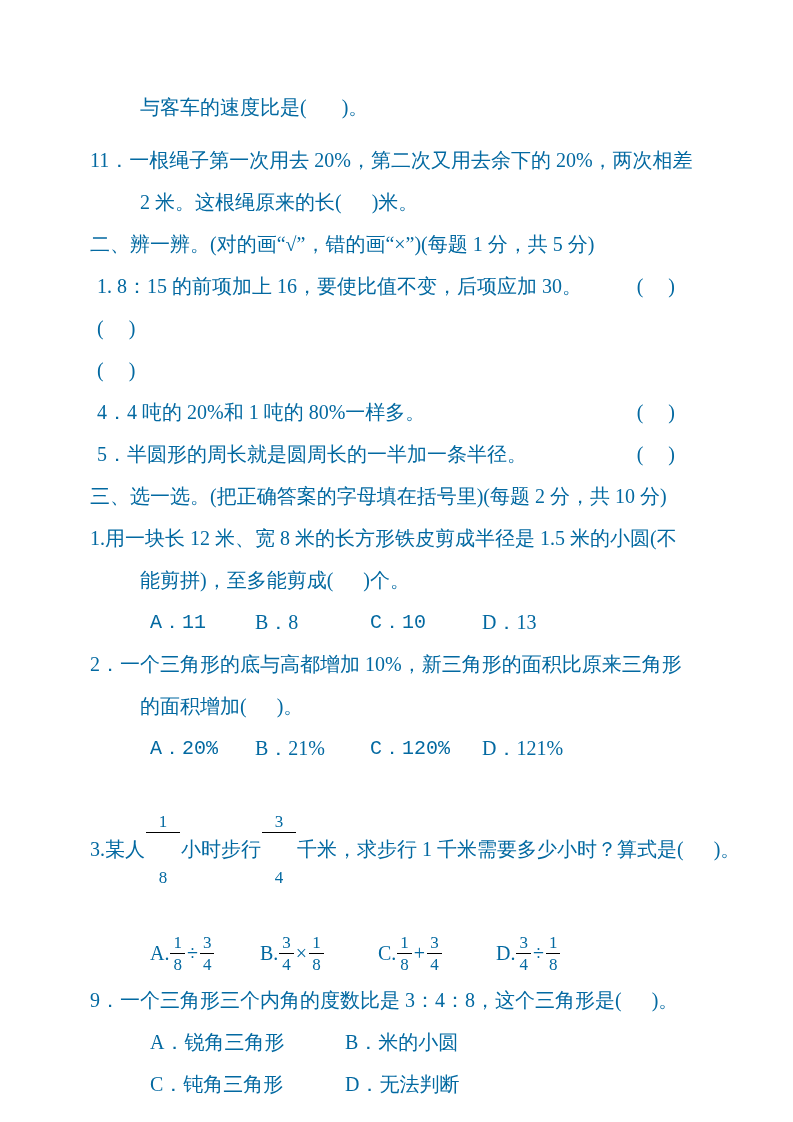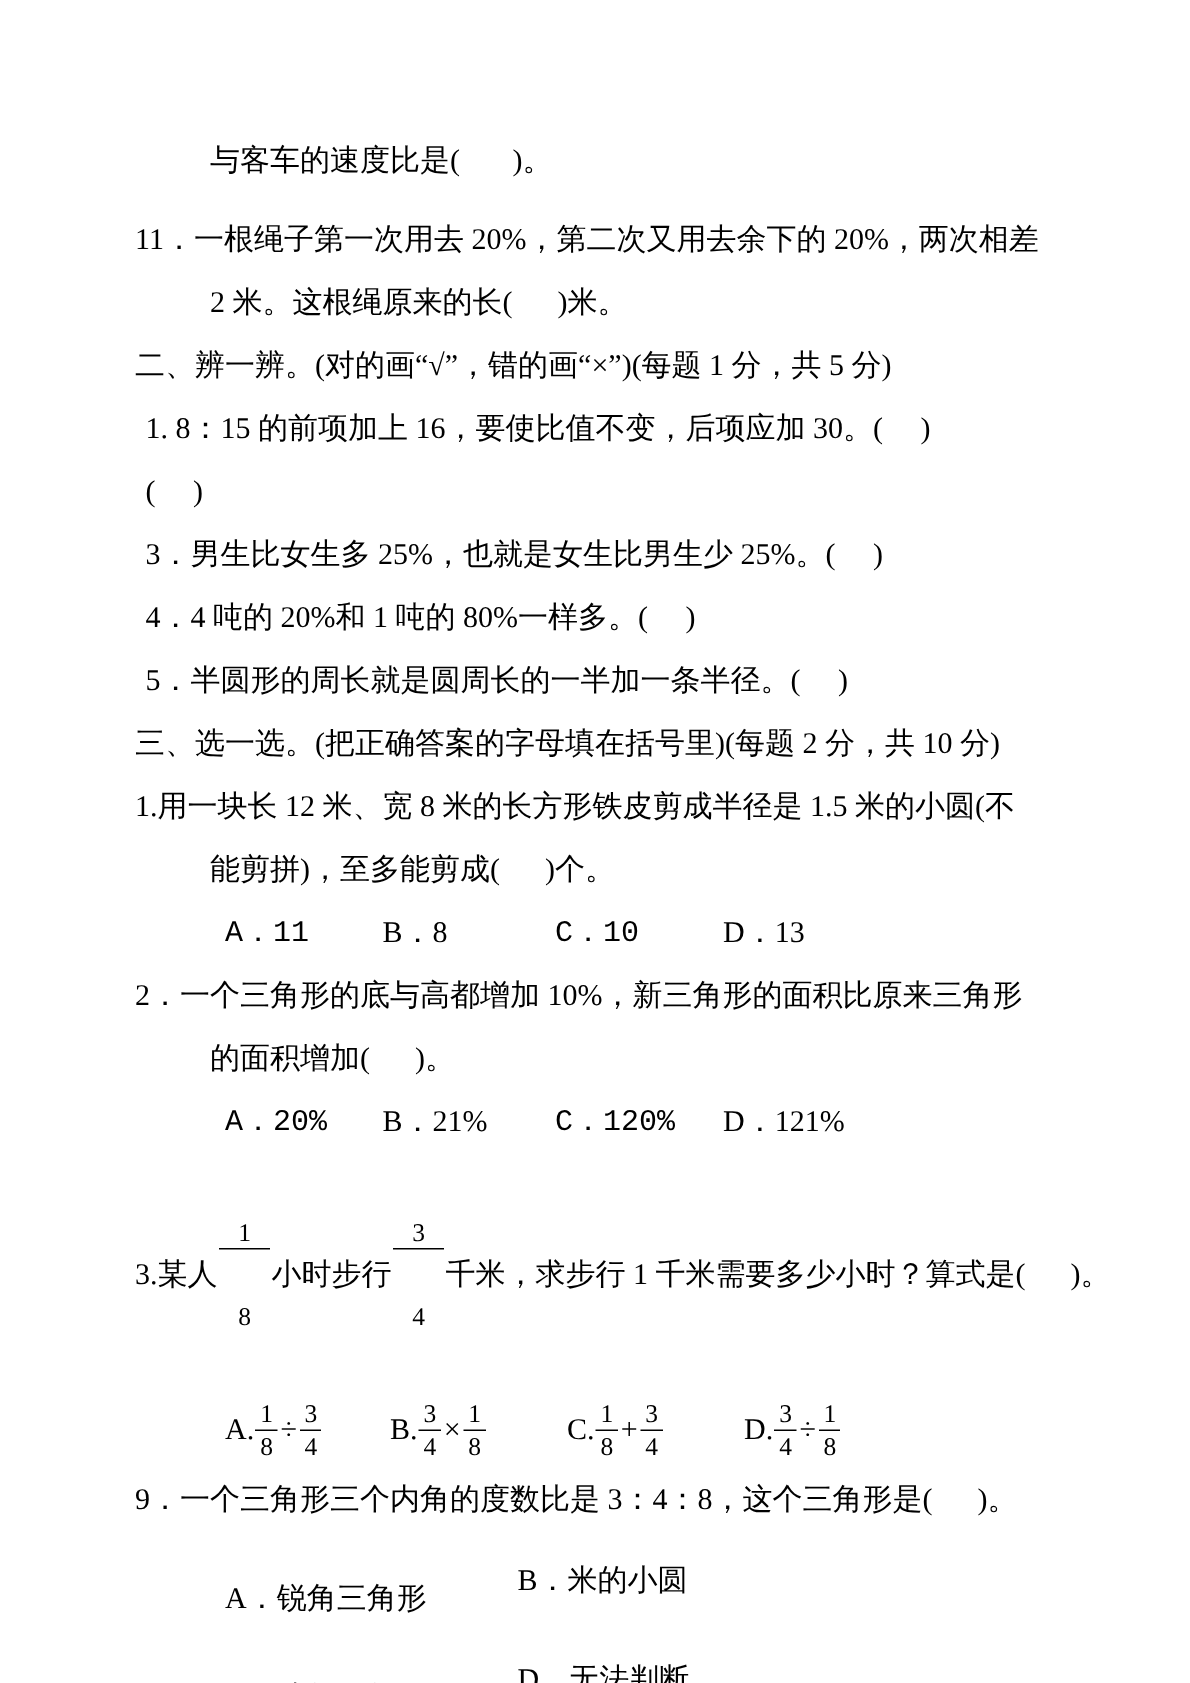--- a/index.html
+++ b/index.html
@@ -1,53 +1,53 @@
 <!DOCTYPE html>
 <html><head>
 <meta charset="utf-8">
 <style>
   html,body{margin:0;padding:0;background:#fff;}
   .page{
     position:relative;
     width:793px;height:1122px;
     background:#ffffff;
     font-family:"Liberation Serif","DejaVu Serif",serif;
-    color:#000000;
+    color:#0369a1;
     overflow:hidden;
   }
   .content{
     position:absolute;
     left:90px;top:96px;
     width:668px;
   }
   .line{
     font-size:20px;
     line-height:23px;
     white-space:pre;
     margin-bottom:19px;
   }
   .indent{padding-left:50px;}
   .gap-lg{margin-bottom:30px;}
   .judge-row{
     display:flex;
-    justify-content:flex-start;
+    justify-content:space-between;
     width:578px;
     padding-left:7px;
   }
   .judge-row .jtext{white-space:pre;}
   .judge-row .jparen{white-space:pre;}
   .opts{
     padding-left:60px;
     display:flex;
     align-items:center;
   }
   .opt-w1{width:105px;font-family:Liberation Mono, monospace;}
   .opt-w2{width:115px;}
   .opt-w3{width:112px;font-family:Liberation Mono, monospace;}
-  .opt2col{width:195px;margin-top:24px;}
+  .opt2col{width:195px;}
   .frac{
     display:inline-block;
     vertical-align:middle;
     text-align:center;
     font-size:17px;
     line-height:1;
     margin:0 1px;
   }
   .frac .fn{display:block;padding:0 3px 2px;border-bottom:1.2px solid #000;}
   .frac .fd{display:block;padding-top:2px;}
@@ -84,21 +84,20 @@
     <div class="line">二、辨一辨。(对的画“√”，错的画“×”)(每题 1 分，共 5 分)</div>
 
     <div class="line judge-row">
       <span class="jtext">1. 8：15 的前项加上 16，要使比值不变，后项应加 30。</span>
       <span class="jparen">(     )</span>
     </div>
     <div class="line judge-row">
       <span class="jparen">(     )</span>
     </div>
     <div class="line judge-row">
-      <span class="jtext">3．男生比女生多 25%，也就是女生比男生少 25%。</span>
       <span class="jparen">(     )</span>
     </div>
     <div class="line judge-row">
       <span class="jtext">4．4 吨的 20%和 1 吨的 80%一样多。</span>
       <span class="jparen">(     )</span>
     </div>
     <div class="line judge-row">
       <span class="jtext">5．半圆形的周长就是圆周长的一半加一条半径。</span>
       <span class="jparen">(     )</span>
     </div>

